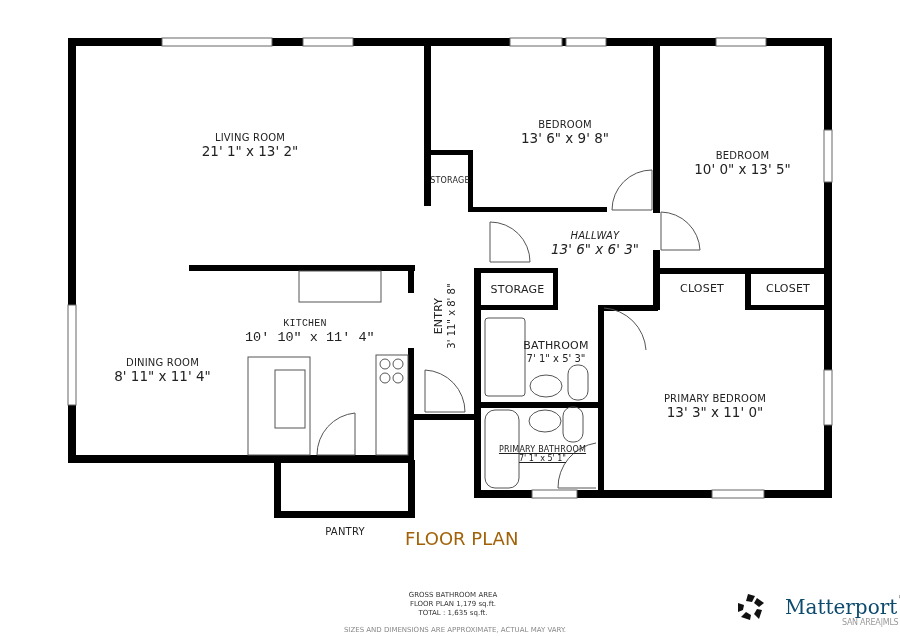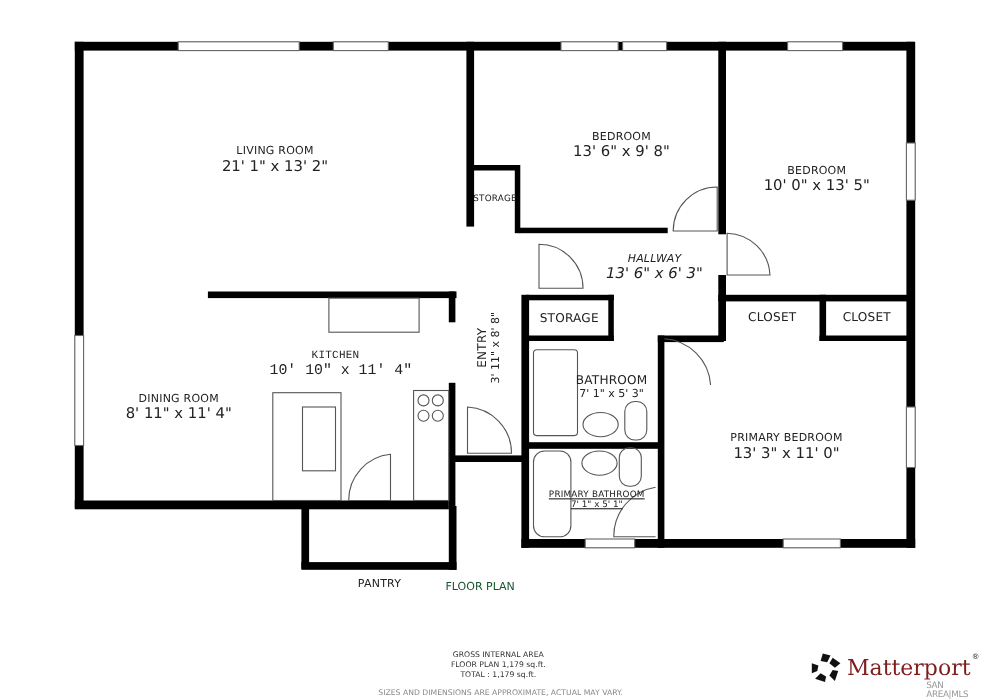--- a/index.html
+++ b/index.html
@@ -5,26 +5,26 @@
   html,body{margin:0;padding:0;background:#fff;}
   body{width:900px;height:636px;position:relative;overflow:hidden;font-family:"DejaVu Sans","Liberation Sans",sans-serif;color:#222;}
   svg.plan{position:absolute;left:0;top:0;}
   .lbl{position:absolute;text-align:center;color:#222;white-space:nowrap;line-height:1.15;}
   .lbl .n{font-size:10px;letter-spacing:0.2px;}
   .lbl .d{font-size:13.5px;}
   .small .n{font-size:11px;}
   .tiny .n{font-size:8px;}
   .tiny .d{font-size:8px;}
   .vert{transform:rotate(-90deg);transform-origin:center center;}
-  .title{position:absolute;left:405px;top:528px;font-size:10px;color:#14532d;}
+  .title{position:absolute;left:405px;top:528px;font-size:18px;color:#a16207;}
   .area{position:absolute;left:0;top:591px;width:900px;text-align:center;font-size:7px;color:#333;line-height:1.25;}
   .area .note{color:#888;}
   .area .inner{position:absolute;left:383px;width:140px;}
   .logo{position:absolute;left:736px;top:593px;display:flex;align-items:center;}
-  .logo .word{font-family:"DejaVu Serif","Liberation Serif",serif;font-size:20px;color:#7f1d1d;margin-left:4px;}
+  .logo .word{font-family:"DejaVu Serif","Liberation Serif",serif;font-size:20px;color:#0c4a6e;margin-left:19px;}
   .logo .sub{position:absolute;left:106px;top:25px;font-size:8px;color:#999;letter-spacing:-0.3px;}
 </style>
 </head>
 <body>
 
 <svg class="plan" width="900" height="636" viewBox="0 0 900 636">
   <g fill="#000">
 
     <rect x="68" y="38" width="763" height="8"></rect>
 
@@ -168,23 +168,23 @@
   <div class="d">7' 1" x 5' 1"</div>
 </div>
 <div class="lbl" style="left:282px;top:480px;width:126px;margin-top:46px;">
   <div class="n">PANTRY</div>
 </div>
 
 <div class="title">FLOOR PLAN</div>
 
 <div class="area">
   <div class="inner" style="left:383px;">
-    <div>GROSS INTERNAL AREA</div>
+    <div>GROSS BATHROOM AREA</div>
     <div>FLOOR PLAN 1,179 sq.ft.</div>
-    <div>TOTAL :  1,179 sq.ft.</div>
+    <div>TOTAL :  1,635 sq.ft.</div>
   </div>
   <div class="note" style="position:absolute;left:300px;top:35px;width:310px;">SIZES AND DIMENSIONS ARE APPROXIMATE, ACTUAL MAY VARY.</div>
 </div>
 
 <div class="logo">
   <svg width="30" height="28" viewBox="0 0 30 28">
     <g fill="#111">
       <polygon points="12,1 19,3 16,9 10,8"></polygon>
       <polygon points="21,5 28,10 23,14 18,10"></polygon>
       <polygon points="26,17 23,26 18,21 21,16"></polygon>

